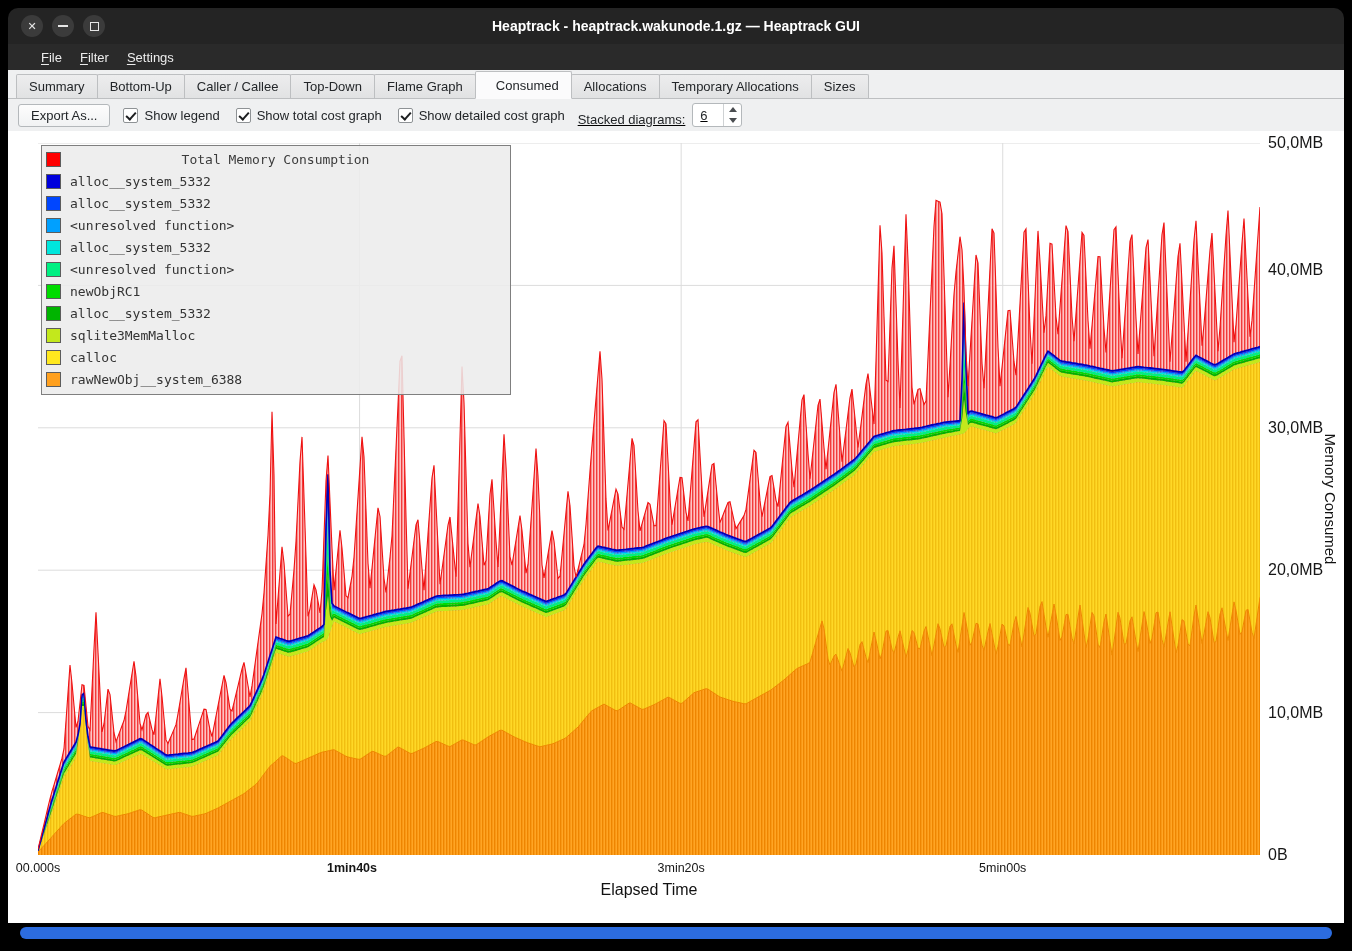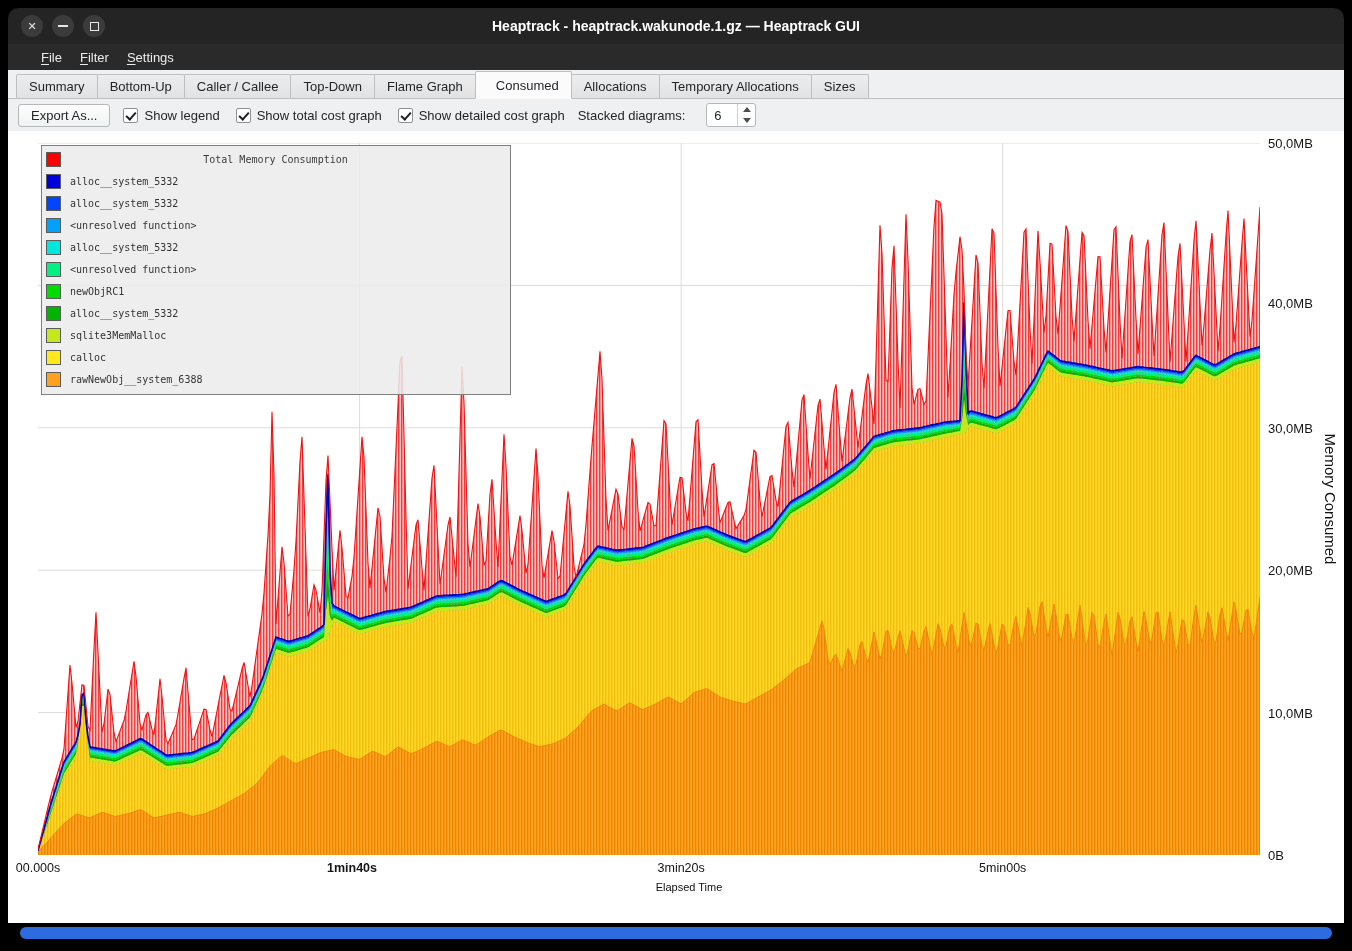--- a/index.html
+++ b/index.html
@@ -32,44 +32,44 @@
   .toolbar{height:32px;background:#eff0f1;display:flex;align-items:center;gap:13px;
     padding:0 10px;flex:0 0 auto;}
   .btn{background:linear-gradient(#fdfdfd,#f1f2f3);border:1px solid #b4b8bb;border-radius:3px;
     padding:3px 12px;font-size:13px;color:#232629;font-family:"Liberation Sans",sans-serif;}
   .checkbox-group{display:flex;align-items:center;gap:16px;}
   .checkbox{display:flex;align-items:center;gap:6px;font-size:13px;color:#232629;}
   .cb-box{width:15px;height:15px;border:1px solid #8e9295;border-radius:2px;background:#fff;
     position:relative;box-sizing:border-box;flex:0 0 15px;}
   .cb-box.checked::after{content:"";position:absolute;left:4px;top:1px;width:4px;height:8px;
     border:solid #1d1f21;border-width:0 2px 2px 0;transform:rotate(42deg);}
-  .stacked-wrap{display:flex;align-items:center;gap:21px;}
+  .stacked-wrap{display:flex;align-items:flex-end;gap:7px;text-decoration:underline;}
   .stacked-label{font-size:13px;color:#232629;}
   .spinbox{display:flex;align-items:stretch;background:#fff;border:1px solid #b4b8bb;
     border-radius:3px;height:24px;box-sizing:border-box;}
   .spin-value{display:flex;align-items:center;padding:0 7px;font-size:13px;color:#232629;min-width:16px;}
   .spin-arrows{display:flex;flex-direction:column;border-left:1px solid #cfd2d4;}
   .spin-btn{width:17px;height:11px;display:flex;align-items:center;justify-content:center;}
   .tri-up{width:0;height:0;border-left:4px solid transparent;border-right:4px solid transparent;
     border-bottom:5px solid #4a4d50;}
   .tri-down{width:0;height:0;border-left:4px solid transparent;border-right:4px solid transparent;
     border-top:5px solid #4a4d50;}
   
   .chart-widget{flex:1 1 auto;background:#fff;position:relative;overflow:hidden;}
   #plot-svg{position:absolute;left:30px;top:12px;}
   .legend{position:absolute;left:33px;top:14px;width:470px;background:rgba(236,236,236,0.87);
     border:1px solid #7f7f7f;padding:2px 5px 4px 4px;box-sizing:border-box;}
   .legend-row{display:flex;align-items:center;height:22px;gap:9px;
-    font-family:"DejaVu Sans Mono",monospace;font-size:10px;color:#343434;}
+    font-family:"DejaVu Sans Mono",monospace;font-size:13px;color:#343434;}
   .swatch{width:15px;height:15px;flex:0 0 15px;border:1px solid #5c5c5c;box-sizing:border-box;}
   .legend-title{flex:1;text-align:center;margin-right:24px;color:#3c3c3c;}
-  .ytick{position:absolute;font-size:13px;color:#161616;transform:translateY(-50%);white-space:nowrap;}
+  .ytick{position:absolute;font-size:16px;color:#161616;transform:translateY(-50%);white-space:nowrap;}
   .xtick{position:absolute;font-size:12.5px;color:#161616;transform:translateX(-50%);white-space:nowrap;}
   .axis-title-x{position:absolute;left:641px;top:750px;transform:translateX(-50%);
-    font-size:11px;color:#111;margin-left:40px;}
+    font-size:16px;color:#111;}
   .axis-title-y{position:absolute;left:1314px;top:368px;transform:translateY(-50%);
     writing-mode:vertical-rl;font-size:15px;color:#111;}
   
   .bottom-strip{height:20px;background:#000;position:relative;flex:0 0 auto;}
   .scroll-accent{position:absolute;left:12px;right:12px;top:4px;height:12px;border-radius:6px;}
 </style>
 </head>
 <body>
 
 <div class="desktop">
@@ -224,21 +224,21 @@
             <span class="swatch" style="background: rgb(255, 160, 30);"></span>
             <span class="legend-label">rawNewObj__system_6388</span>
           </div>
         </div>
       <div class="axis-title-x">Elapsed Time</div>
       <div class="axis-title-y">Memory Consumed</div>
     <div class="ytick" style="left: 1260px; top: 724px;">0B</div>
         <div class="ytick" style="left: 1260px; top: 581.6px;">10,0MB</div>
         <div class="ytick" style="left: 1260px; top: 439.2px;">20,0MB</div>
         <div class="ytick" style="left: 1260px; top: 296.8px;">30,0MB</div>
-        <div class="ytick" style="left: 1260px; top: 172px;">40,0MB</div>
+        <div class="ytick" style="left: 1260px; top: 139px;">40,0MB</div>
         <div class="ytick" style="left: 1260px; top: 12px;">50,0MB</div>
         <div class="xtick" style="left: 30px; top: 730px;">00.000s</div>
         <div class="xtick" style="left: 344px; top: 730px; font-weight: bold;">1min40s</div>
         <div class="xtick" style="left: 673.158px; top: 730px;">3min20s</div>
         <div class="xtick" style="left: 994.737px; top: 730px;">5min00s</div>
       </div>
 
     <div class="bottom-strip">
       <div class="scroll-accent" id="scroll-accent" style="background: rgb(44, 108, 223);"></div>
     </div>

